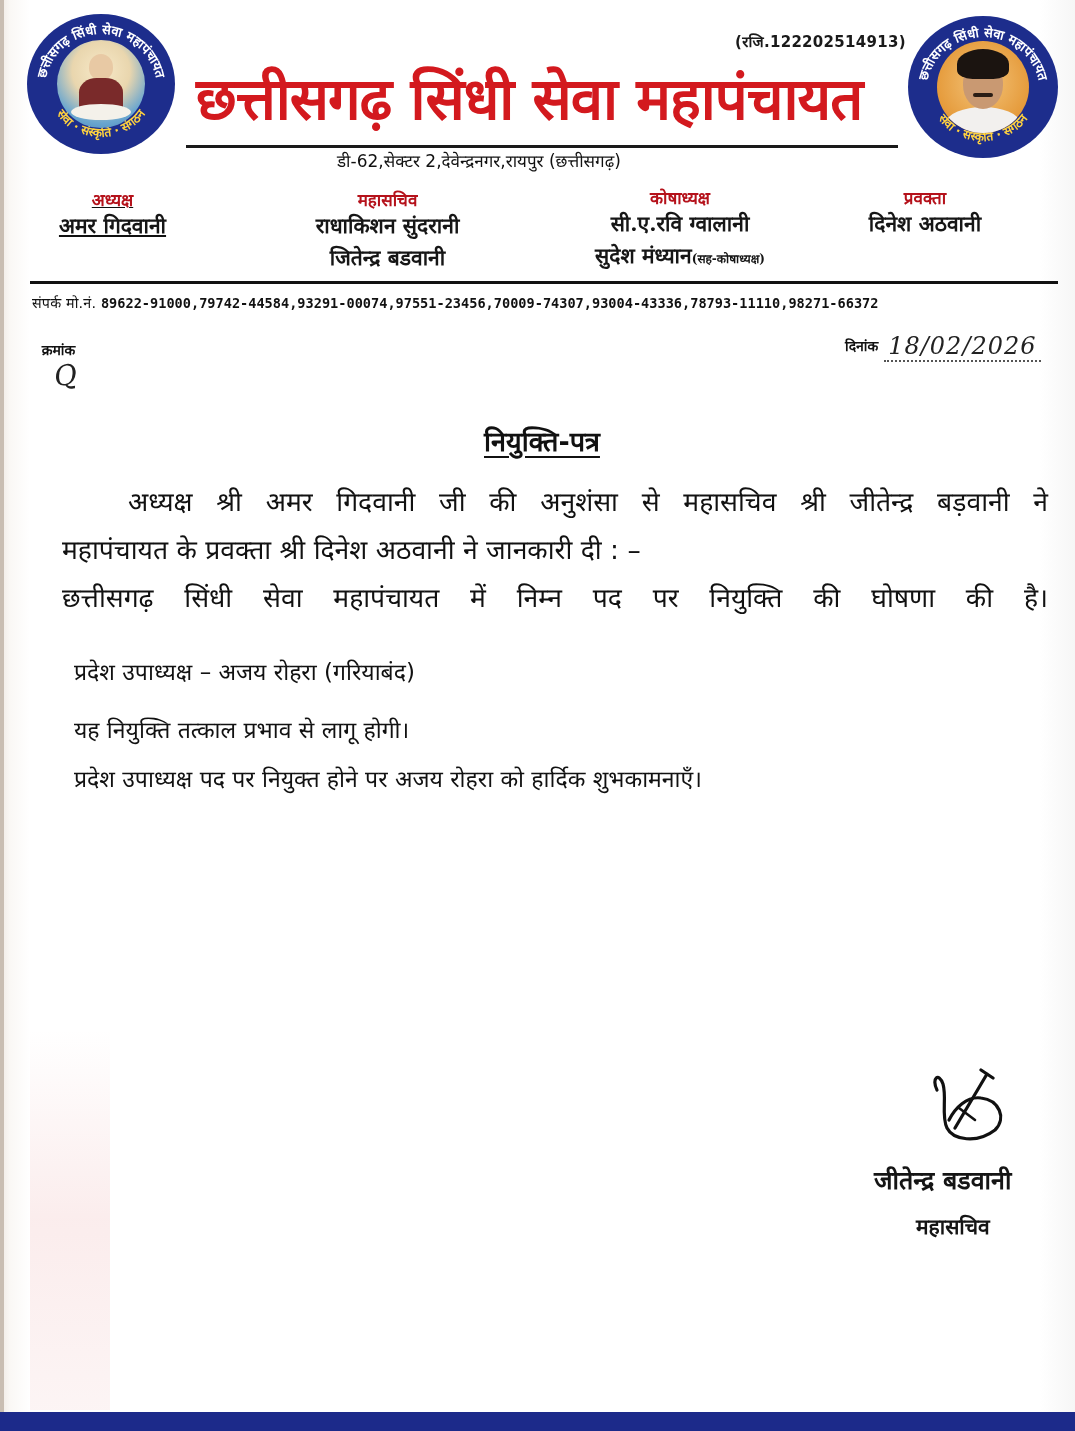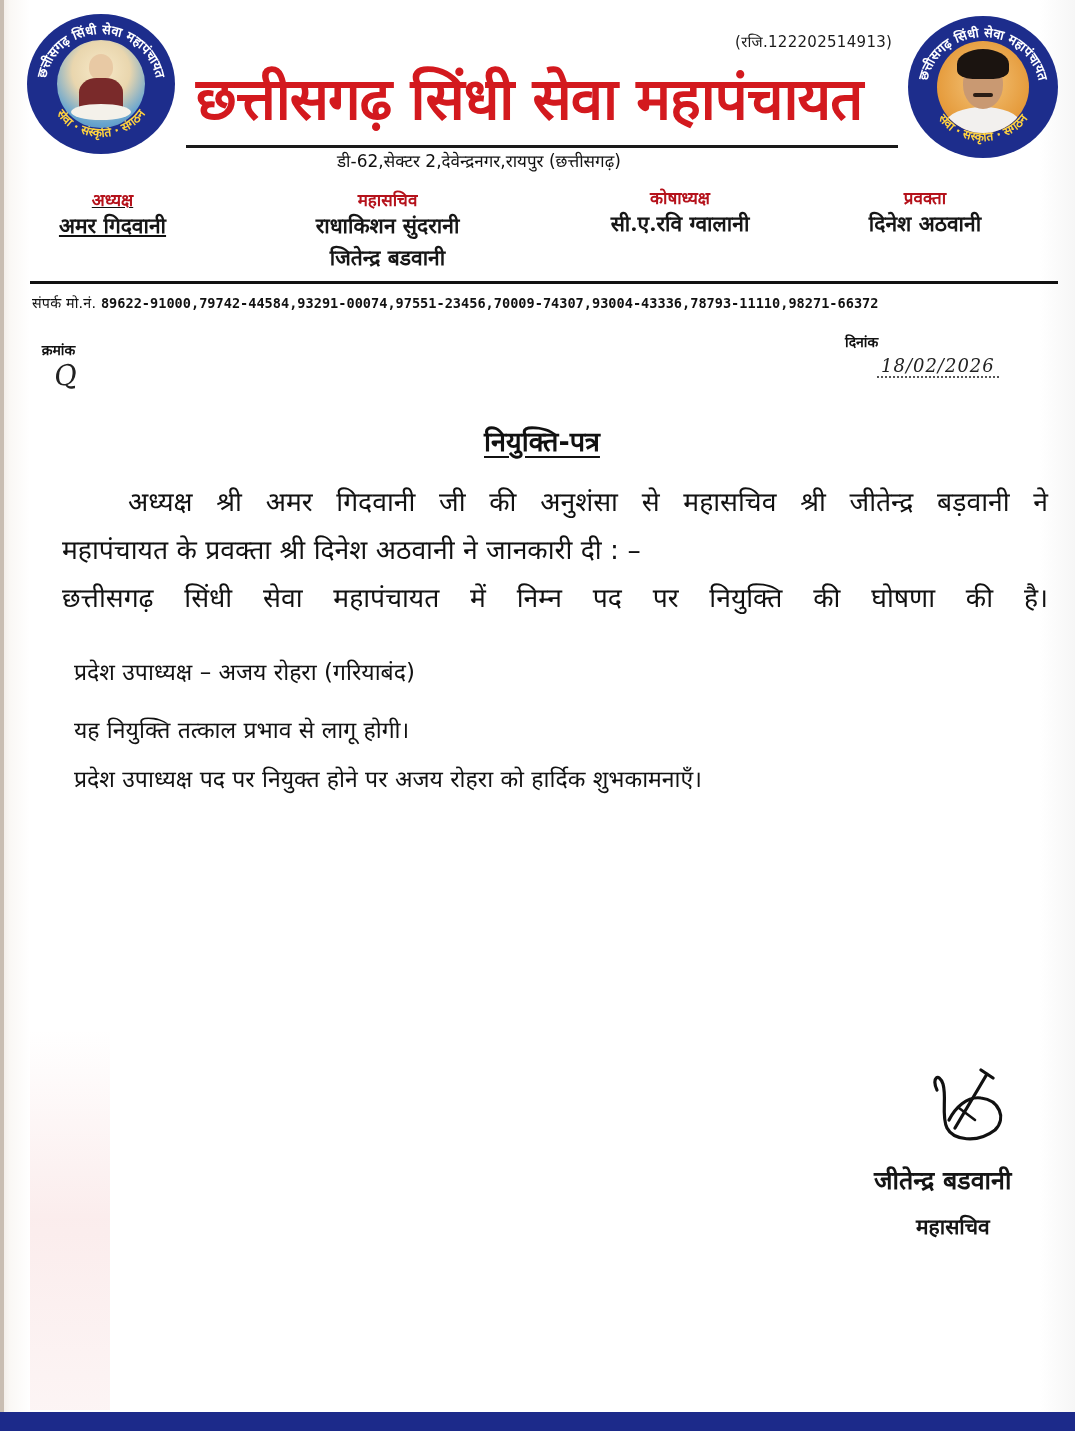--- a/index.html
+++ b/index.html
@@ -66,21 +66,21 @@
     background: #2a1d15; border-radius: 3px;
   }
   .portrait-shirt {
     position: absolute; left: 10px; top: 66px; width: 72px; height: 30px;
     border-radius: 50% 50% 0 0; background: #f2f0ee;
   }
 
   
   .reg-no {
     position: absolute; left: 735px; top: 31px;
-    font-family: "DejaVu Sans", sans-serif; font-weight: normal;
+    font-family: "DejaVu Sans", sans-serif; font-weight: bold;
     font-size: 15px; color: #1a1a1a; letter-spacing: 0.3px;
   }
   .org-title {
     position: absolute; left: 196px; top: 62px; width: 700px;
     font-family: "DejaVu Serif", serif; font-weight: bold;
     font-size: 58px; line-height: 74px; color: #d3191e;
     white-space: nowrap; letter-spacing: -1px;
   }
   .title-rule {
     position: absolute; left: 186px; top: 145px; width: 712px; height: 3px;
@@ -123,27 +123,27 @@
 
   .serial {
     position: absolute; left: 40px; top: 340px; display: flex; align-items: center; flex-direction: column;
   }
   .serial .label { font-size: 14px; font-weight: bold; }
   .serial .value {
     font-family: "DejaVu Serif", serif; font-style: italic;
     font-size: 28px; color: #222; margin-left: 14px; transform: rotate(-8deg);
   }
   .dated {
-    position: absolute; left: 845px; top: 332px; display: flex; align-items: flex-start; flex-direction: column;
+    position: absolute; left: 845px; top: 332px; display: flex; align-items: center;
   }
   .dated .label { font-size: 14px; font-weight: bold; margin-right: 6px; margin-bottom: 4px; }
   .dated .value {
     font-family: "DejaVu Serif", serif; font-style: italic;
-    font-size: 18px; color: #222;
-    border-bottom: 2px dotted #555; padding: 0 4px; letter-spacing: 1px; margin-left: 32px;
+    font-size: 24px; color: #222;
+    border-bottom: 2px dotted #555; padding: 0 4px; letter-spacing: 1px;
   }
 
   
   .doc-heading {
     position: absolute; left: 484px; top: 422px;
     font-size: 27px; font-weight: bold; text-decoration: underline;
     text-underline-offset: 5px; color: #111;
   }
   .para {
     position: absolute; left: 62px; top: 478px; width: 986px;
@@ -237,20 +237,21 @@
     <div class="name">अमर गिदवानी</div>
   </div>
   <div class="official off-2">
     <div class="role">महासचिव</div>
     <div class="name">राधाकिशन सुंदरानी</div>
     <div class="name">जितेन्द्र बडवानी</div>
   </div>
   <div class="official off-3">
     <div class="role">कोषाध्यक्ष</div>
     <div class="name">सी.ए.रवि ग्वालानी</div>
+    <div class="name"><span>सुदेश मंध्यान</span><small>(सह-कोषाध्यक्ष)</small></div>
   </div>
   <div class="official off-4">
     <div class="role">प्रवक्ता</div>
     <div class="name">दिनेश अठवानी</div>
   </div>
 
   <div class="contact-rule"></div>
   <div class="contact">
     <span class="label">संपर्क मो.नं.</span>
     <span class="nums">89622-91000,79742-44584,93291-00074,97551-23456,70009-74307,93004-43336,78793-11110,98271-66372</span>

